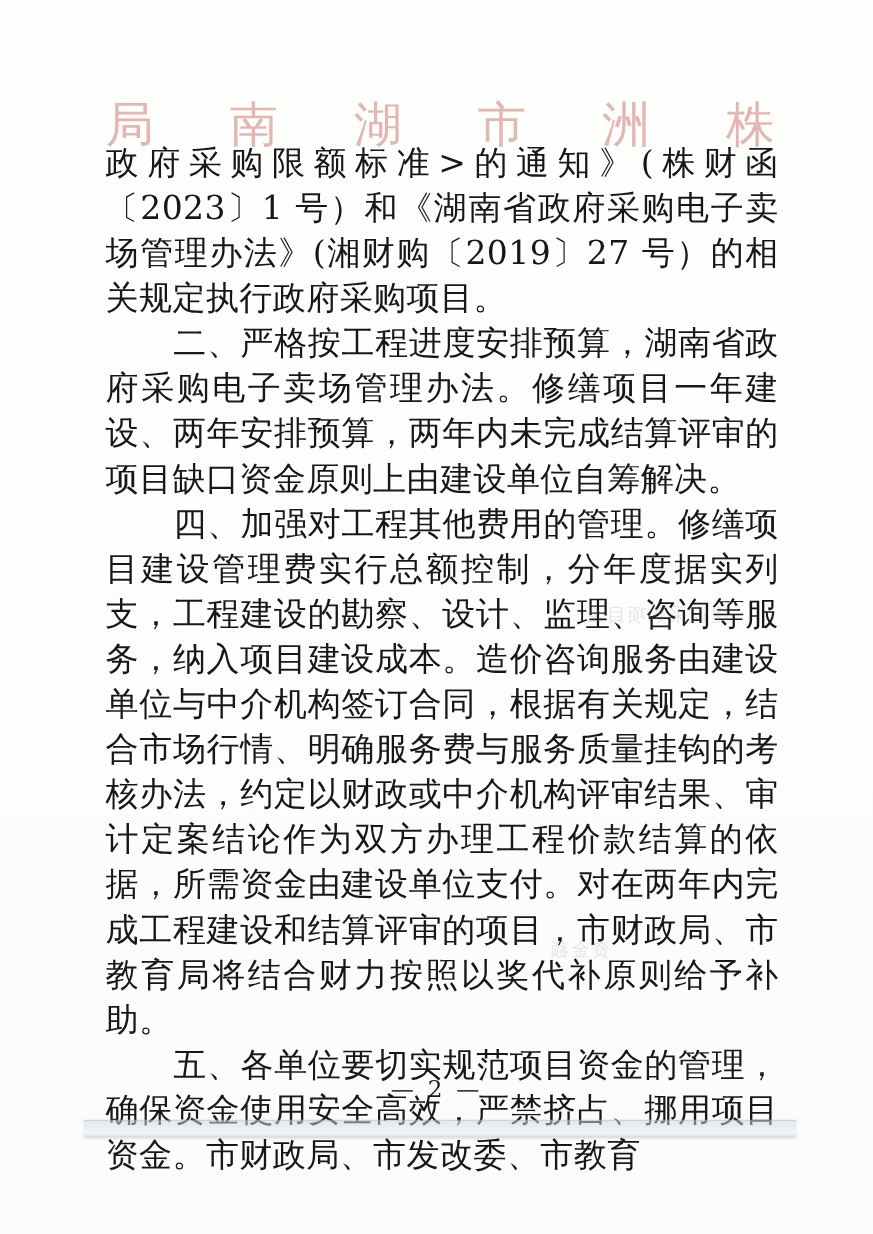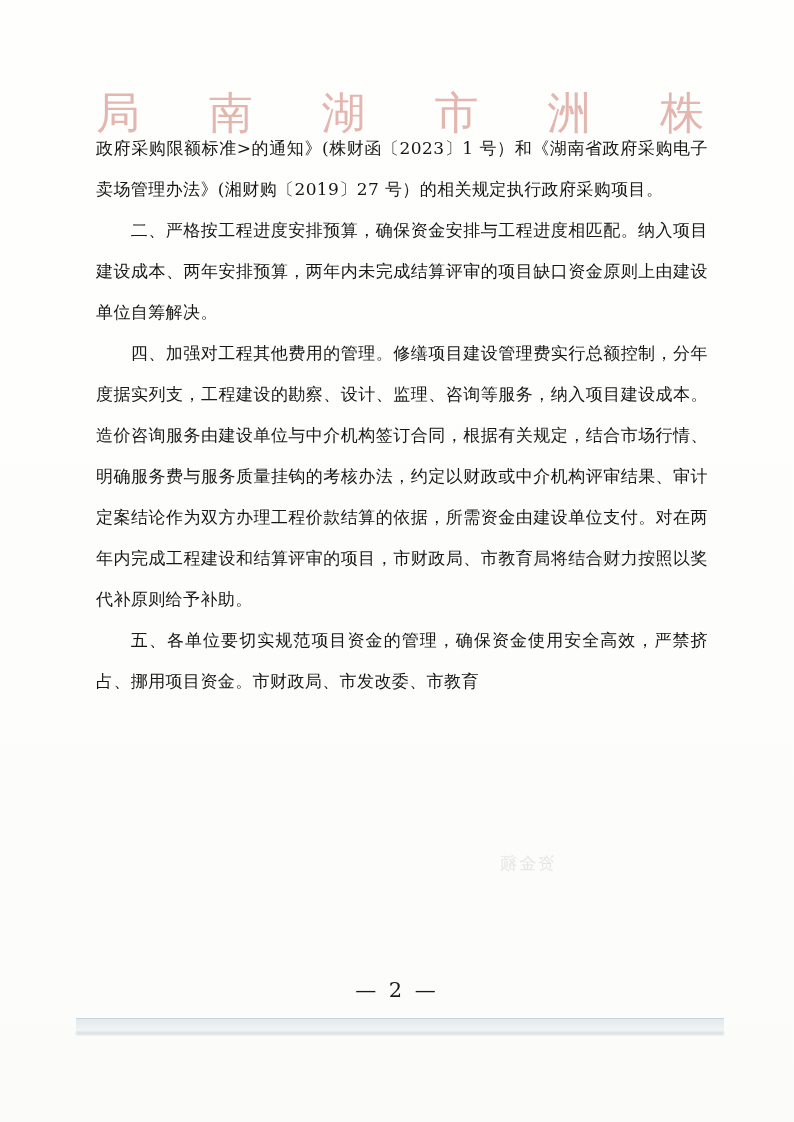--- a/index.html
+++ b/index.html
@@ -38,21 +38,21 @@
     letter-spacing: 2px;
     pointer-events: none;
     filter: blur(0.6px);
   }
 
   .content {
     position: absolute;
     top: 128px;
     left: 96px;
     width: 612px;
-    font-size: 17px;
+    font-size: 30px;
     line-height: 41px;
     color: #171717;
     letter-spacing: 0.4px;
     text-align: justify;
     text-justify: inter-ideograph;
   }
 
   .para {
     margin: 0 0 0 0;
     text-indent: 0;
@@ -112,21 +112,21 @@
     <span>局</span>
     <span>南</span>
     <span>湖</span>
     <span>市</span>
     <span>洲</span>
     <span>株</span>
   </div>
 
   <div class="content">
     <p class="para">政府采购限额标准&gt;的通知》(株财函〔2023〕1 号）和《湖南省政府采购电子卖场管理办法》(湘财购〔2019〕27 号）的相关规定执行政府采购项目。</p>
-    <p class="para indent">二、严格按工程进度安排预算，确保资金安排与工程进度相匹配。纳入项目建设成本、两年安排预算，两年内未完成结算评审的项目缺口资金原则上由建设单位自筹解决。</p>
+    <p class="para indent">二、严格按工程进度安排预算，湖南省政府采购电子卖场管理办法。修缮项目一年建设、两年安排预算，两年内未完成结算评审的项目缺口资金原则上由建设单位自筹解决。</p>
     <p class="para indent">四、加强对工程其他费用的管理。修缮项目建设管理费实行总额控制，分年度据实列支，工程建设的勘察、设计、监理、咨询等服务，纳入项目建设成本。造价咨询服务由建设单位与中介机构签订合同，根据有关规定，结合市场行情、明确服务费与服务质量挂钩的考核办法，约定以财政或中介机构评审结果、审计定案结论作为双方办理工程价款结算的依据，所需资金由建设单位支付。对在两年内完成工程建设和结算评审的项目，市财政局、市教育局将结合财力按照以奖代补原则给予补助。</p>
     <p class="para indent">五、各单位要切实规范项目资金的管理，确保资金使用安全高效，严禁挤占、挪用项目资金。市财政局、市发改委、市教育</p>
   </div>
 
   <div class="ghost ghost-1">建议采购项目金</div>
   <div class="ghost ghost-2">资金额</div>
 
   <div class="page-number">— 2 —</div>
 
   <div class="footer-band"></div>

